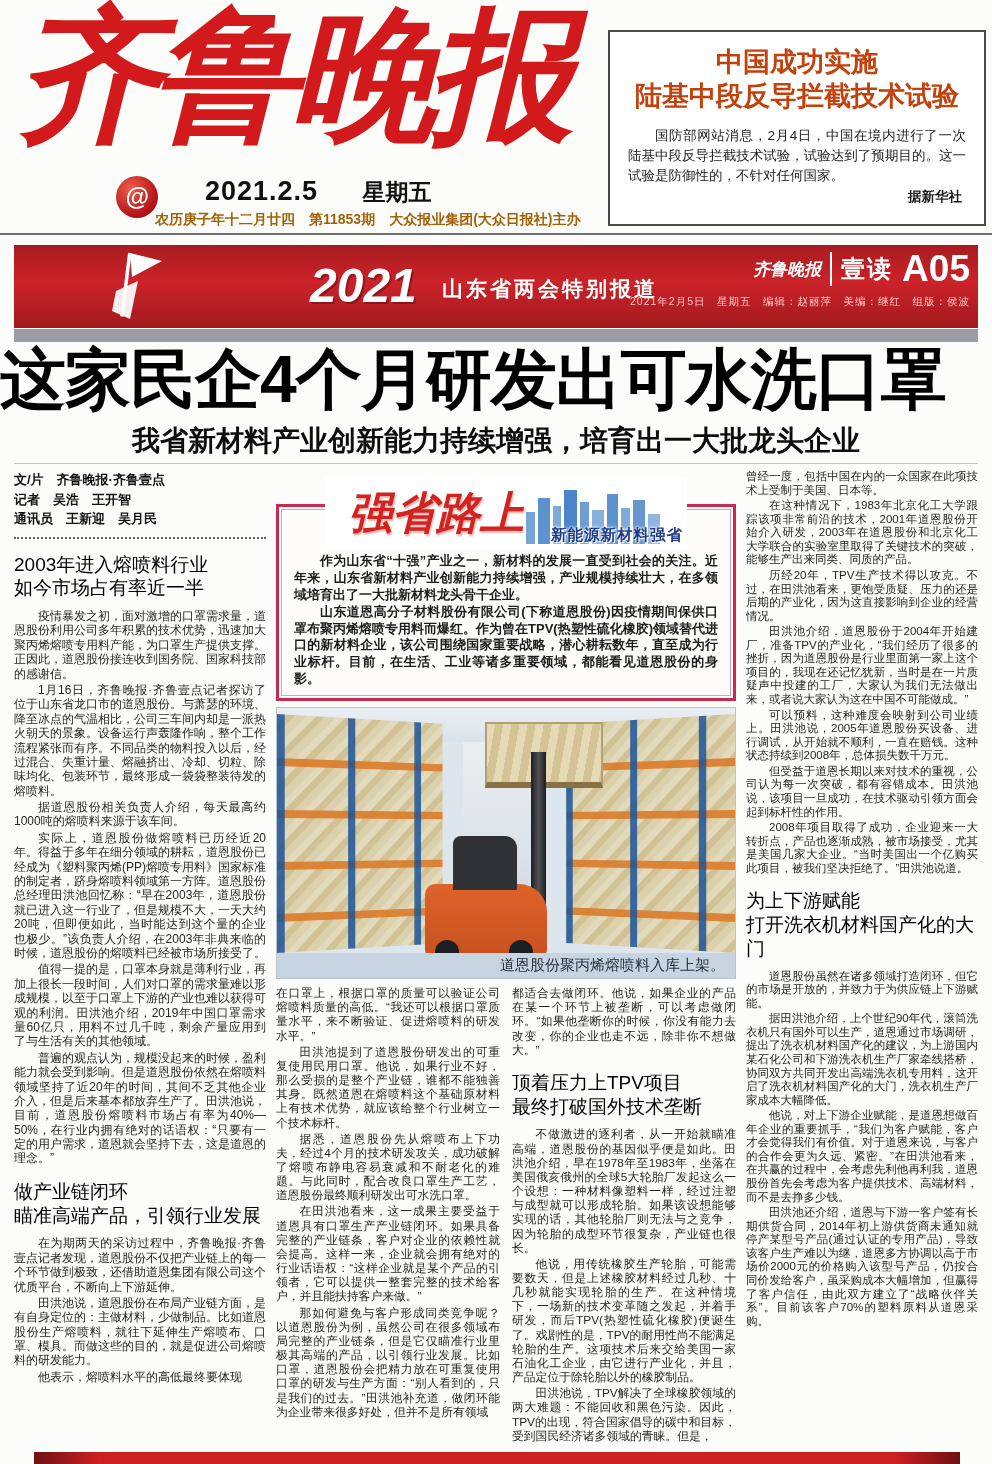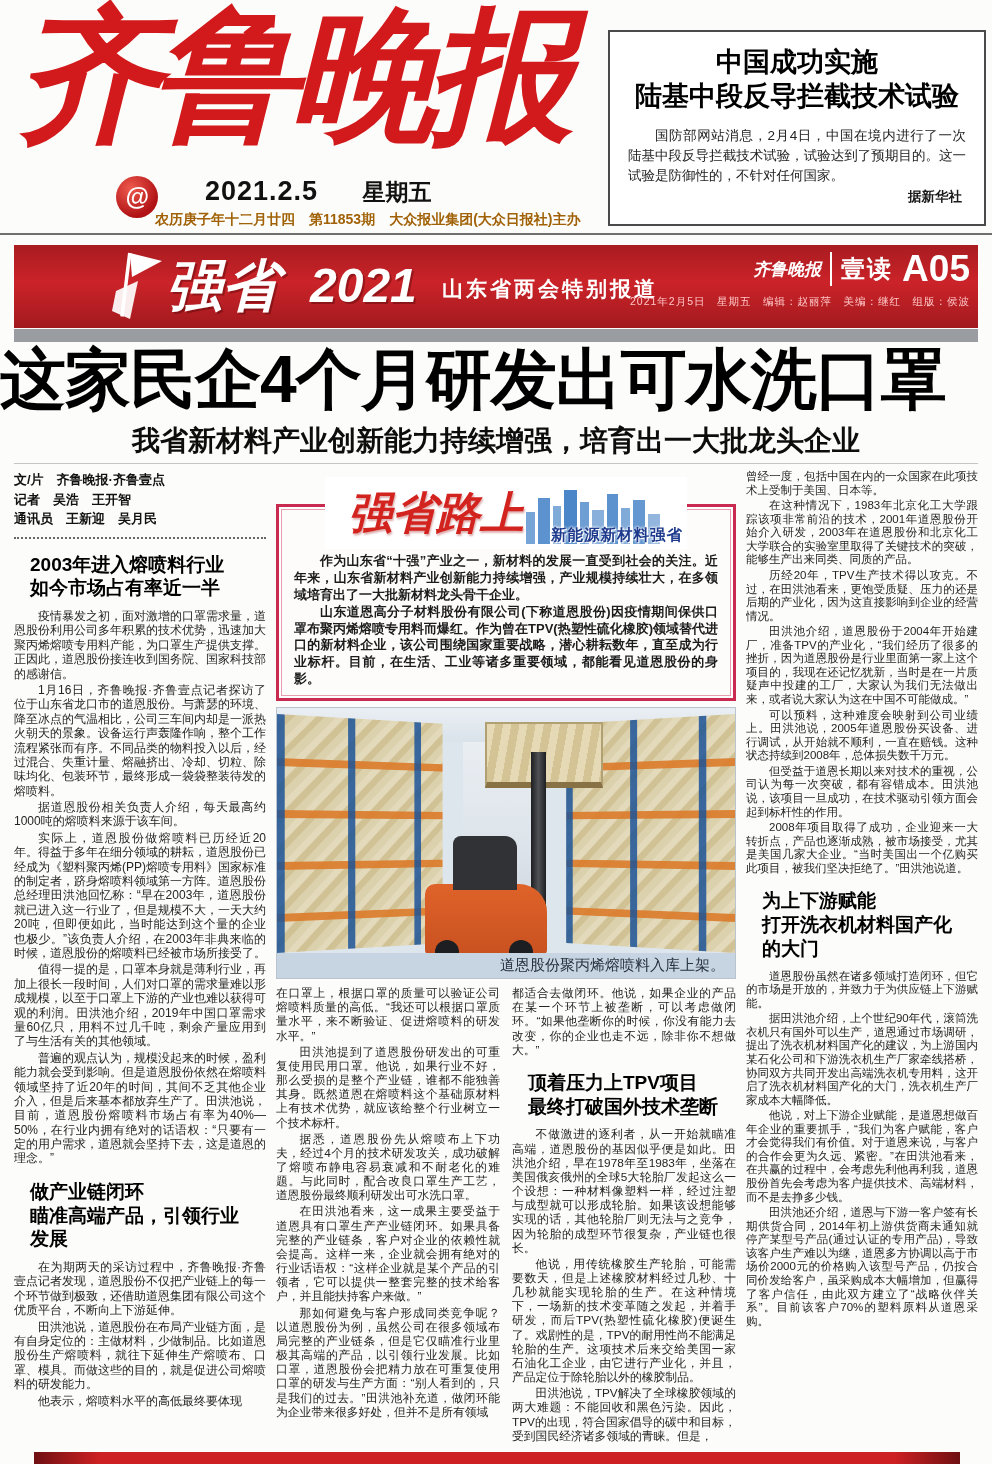--- a/index.html
+++ b/index.html
@@ -15,21 +15,21 @@
                  background:radial-gradient(circle at 35% 30%, #ef5a4d, #b01215 70%);
                  color:#fff; display:flex; align-items:center; justify-content:center;
                  font-size:24px; font-weight:bold; font-style:italic; }
   .date-row { position:absolute; left:205px; top:176px; font-weight:bold; color:#111; }
   .date-row .date { font-size:27px; letter-spacing:1px; }
   .date-row .weekday { font-size:23px; margin-left:40px; }
   .issue-line { position:absolute; left:155px; top:211px; font-size:14px; font-weight:bold; color:#a16207; }
 
   .top-news { position:absolute; left:608px; top:30px; width:378px; height:196px;
               border:2px solid #4a4a4a; padding:14px 18px 8px; background:#fff; }
-  .tn-title { text-align:center; font-size:27px; font-weight:900; line-height:1.25; color:#000000; }
+  .tn-title { text-align:center; font-size:27px; font-weight:900; line-height:1.25; color:#c2410c; }
   .tn-body  { margin-top:12px; font-size:13.5px; line-height:1.5; text-align:justify; text-indent:2em; color:#222; }
   .tn-source{ text-align:right; font-size:13.5px; font-weight:bold; margin-top:2px; padding-right:4px; }
 
   .header-rule { position:absolute; left:0; top:233px; width:992px; height:2px; background:#6f6f6f; }
 
   
   .banner { position:absolute; left:14px; top:245px; width:964px; height:83px;
             background:linear-gradient(180deg,#a81c20 0%,#cb2329 45%,#a21a1e 100%); color:#fff; overflow:hidden; }
   .flag-icon { position:absolute; left:94px; top:4px; }
   .b-logo { position:absolute; left:152px; top:0px; font-family:"DejaVu Serif",serif; font-style:italic;
@@ -60,21 +60,21 @@
   .col1 { width:252px; }
   .colC { width:460px; display:flex; flex-direction:column; }
   .col4 { flex:1; }
 
   .col p { font-size:12px; line-height:1.2; text-align:justify; text-indent:2em; margin:0 0 2px; color:#242424; }
   .col4 p { font-size:11.5px; line-height:1.18; }
   .cont-first p:first-child { text-indent:0; }
 
   .byline { font-size:13px; font-weight:bold; line-height:1.5; padding-bottom:8px;
             border-bottom:2px dotted #666; margin-bottom:6px; color:#111; }
-  .sec-head { font-size:19px; font-weight:700; line-height:1.25; margin:14px 16px 9px; color:#000; }
+  .sec-head { font-size:19px; font-weight:400; line-height:1.25; margin:14px 0 9px; color:#000; }
 
   
   .intro-box { position:relative; margin-top:34px; border:3px solid #c92a50;
                box-shadow:inset 0 0 0 2px #fff, inset 0 0 0 3px rgba(201,42,80,.45);
                padding:46px 15px 10px; background:#fdfcfb; }
   .intro-logo { position:absolute; left:50%; top:-30px; transform:translateX(-50%);
                 width:362px; height:72px; background:#fff; display:flex; align-items:center;
                 justify-content:center; padding:0 6px; }
   .intro-logo-main { font-family:"DejaVu Serif",serif; font-size:44px; font-weight:900; font-style:italic;
                      color:#d3231f; line-height:1; white-space:nowrap; text-shadow:1px 2px 2px rgba(160,20,20,.35); }
@@ -145,21 +145,20 @@
   </div>
 
   <div class="header-rule"></div>
 
   <div class="banner">
     <svg class="flag-icon" width="56" height="74" viewBox="0 0 56 74">
       <path d="M22 4 L54 12 L24 28 Z" fill="#ffffff"></path>
       <rect x="20" y="4" width="3.5" height="64" fill="#ffffff" transform="rotate(7 22 4)"></rect>
       <path d="M8 42 L30 32 L22 70 L4 62 Z" fill="#ffffff" opacity="0.92"></path>
     </svg>
-    <span class="b-logo">强省</span>
     <span class="b-year">2021</span>
     <span class="b-sub">山东省两会特别报道</span>
     <div class="b-right">
       <div class="b-top">
         <span class="b-paper">齐鲁晚报</span>
         <span class="b-div"></span>
         <span class="b-section">壹读</span>
         <span class="b-page">A05</span>
       </div>
       <div class="b-info">2021年2月5日　星期五　编辑：赵丽萍　美编：继红　组版：侯波</div>

